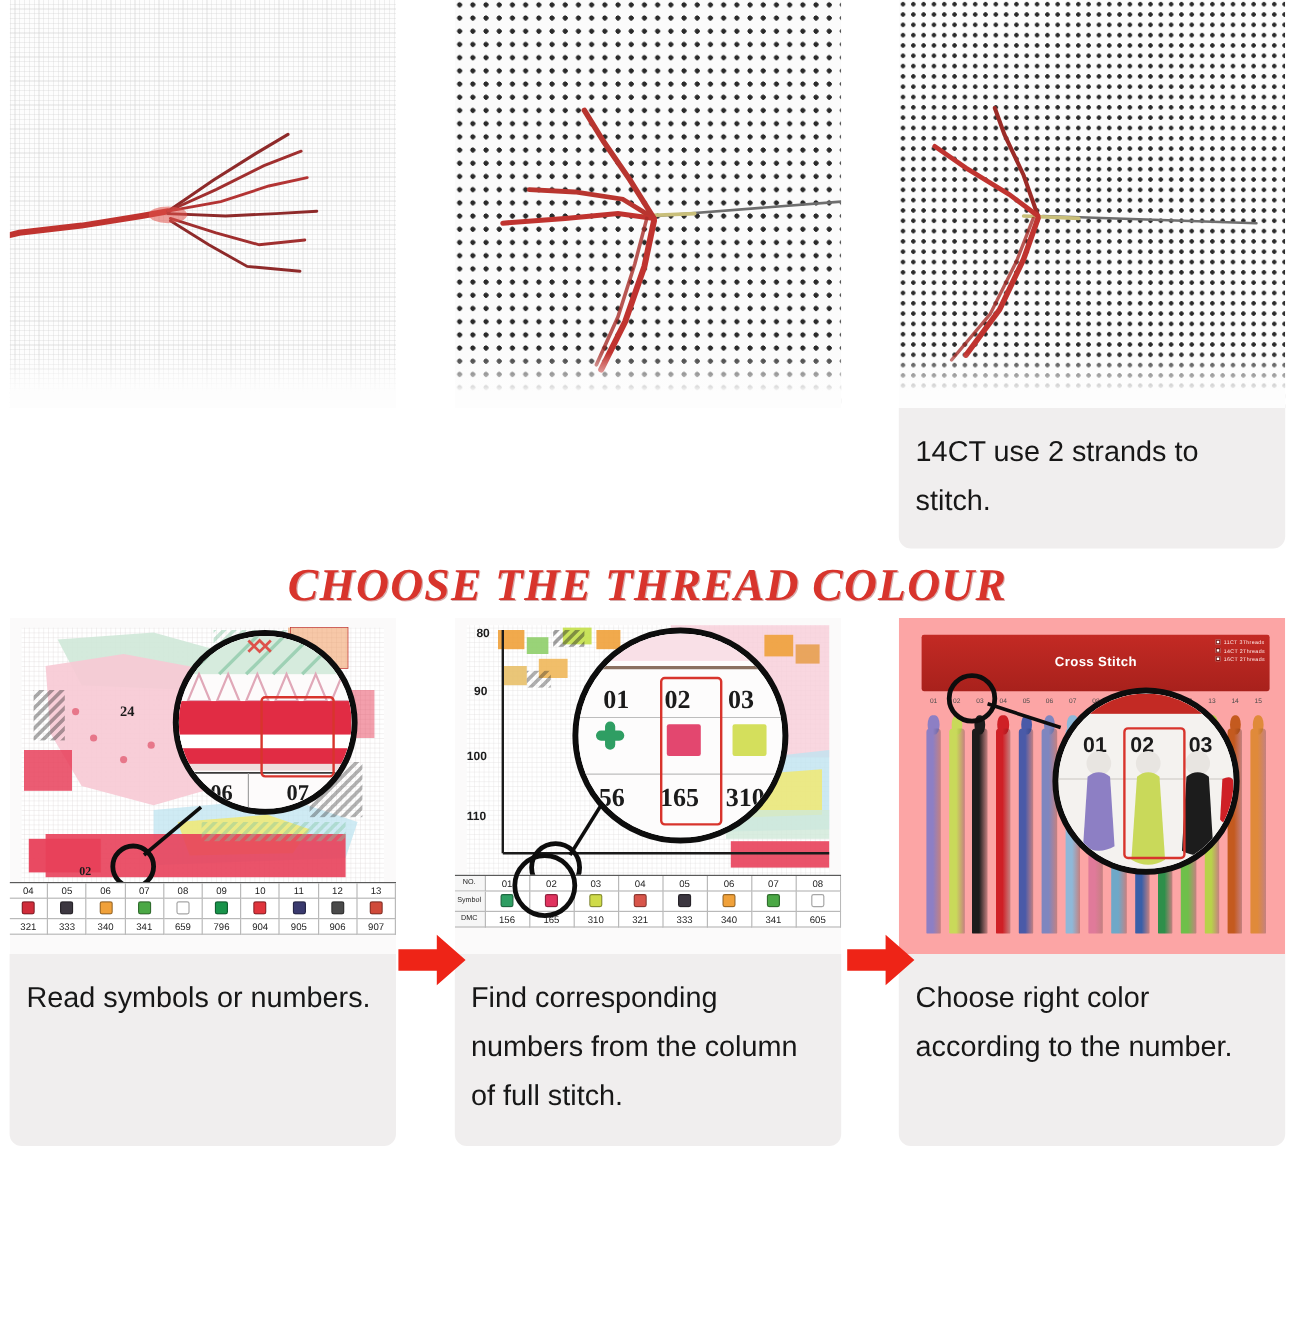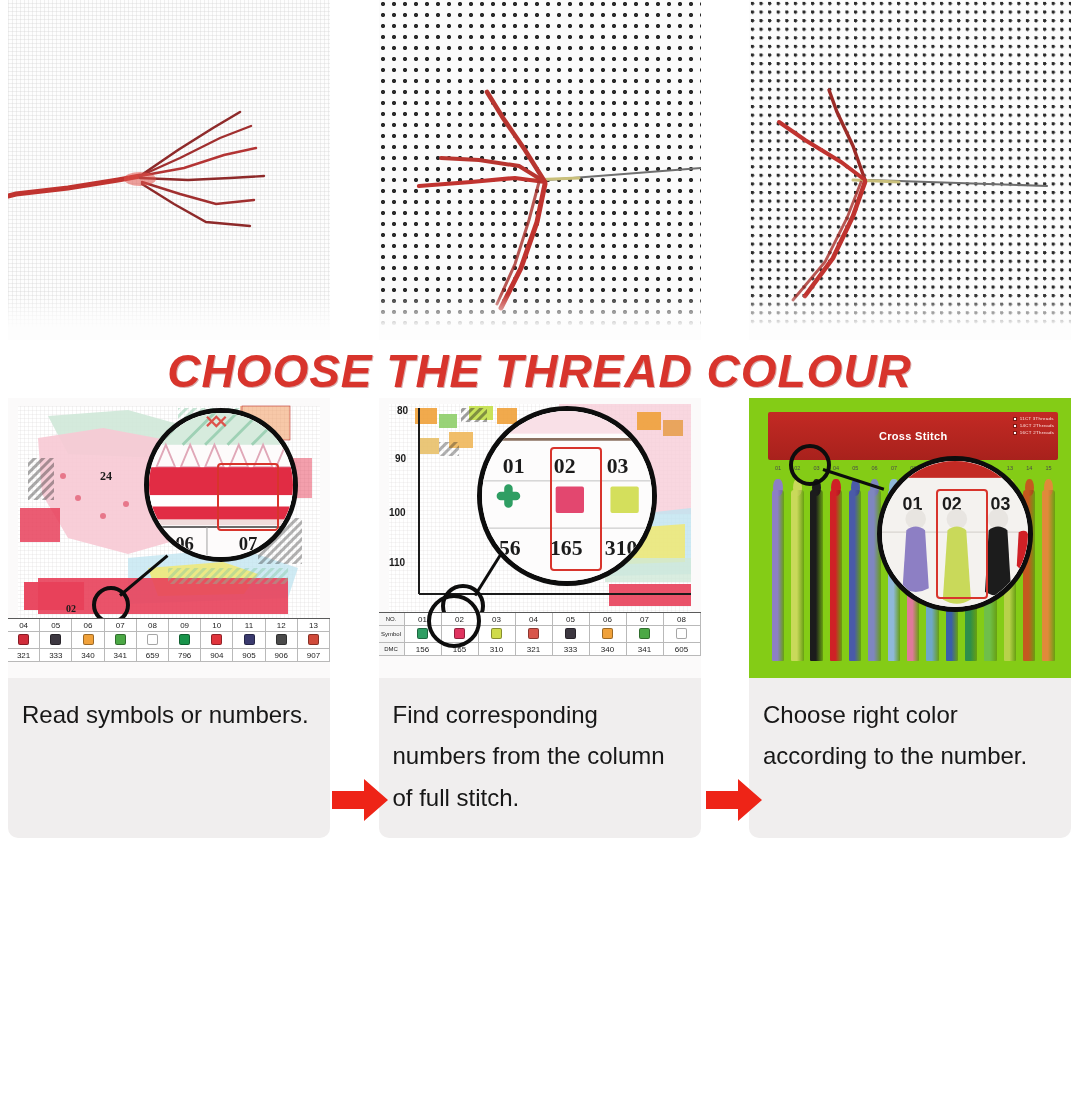--- a/index.html
+++ b/index.html
@@ -15,21 +15,21 @@
   .section-title {
     width: 100%;
     text-align: center;
     font-weight: 700;
     font-style: italic;
     color: #d8342c;
     letter-spacing: 1px;
     text-shadow: 1px 1px 0 rgba(140,20,20,.35);
   }
   #title-strands { font-size: 36px; line-height: 52px; padding-top: 6px; }
-  #title-colour  { font-size: 46px; line-height: 54px; padding-top: 4px; }
+  #title-colour  { font-size: 38px; line-height: 54px; padding-top: 4px; font-family: Liberation Serif, serif; }
 
   
   .row { display: flex; justify-content: space-between; padding: 0 8px; }
   .card { width: 322px; display: flex; flex-direction: column; position: relative; }
   .card.mid { width: 322px; }
 
   .photo { width: 100%; height: 340px; overflow: hidden; position: relative; background:#fff; }
   .photo-sm { height: 280px; }
 
   .caption {
@@ -102,21 +102,21 @@
     height: 13px;
     font-family: "Liberation Sans", sans-serif;
     overflow: hidden;
     white-space: nowrap;
   }
   .legend-cell.sym { height: 17px; line-height: 17px; }
   .legend-cell.lab { flex: 0 0 26px; font-size: 6px; line-height: 13px; background:#f6f6f6; }
   .legend-cell.lab.sym { line-height: 17px; }
   .swatch { display:inline-block; width:11px; height:11px; vertical-align:-2px; border-radius:2px; }
 
-  .thread-card { position:absolute; inset:0; background:#84cc16; }
+  .thread-card { position:absolute; inset:0; background:#fca5a5; }
   .tc-header {
     position:absolute; left:6%; right:4%; top:5%; height: 17%;
     background: linear-gradient(180deg,#c32a24,#a8211c);
     display:flex; align-items:center; justify-content:center;
     color:#fff; font-size: 11px; font-weight:700; letter-spacing:.3px;
     border-radius:2px;
   }
   .tc-opts { position:absolute; right:4px; top:4px; display:flex; flex-direction:column; gap:2px; }
   .tc-opt { display:flex; align-items:center; gap:3px; font-size:4.4px; font-weight:400; color:#ffe9e7; }
   .tc-box { width:4px; height:4px; background:#fff; border:.5px solid #7d1713; }
@@ -182,20 +182,21 @@
         <svg class="overlay" viewBox="0 0 322 340" preserveAspectRatio="none">
           <line x1="120" y1="180" x2="298" y2="186" stroke="#6e6e6e" stroke-width="2.2" stroke-linecap="round"></line>
           <line x1="104" y1="180" x2="150" y2="182" stroke="#c9bf7a" stroke-width="3" stroke-linecap="round"></line>
           <path d="M116 180 L104 146 L88 112 L80 90" stroke="#9c2b27" stroke-width="3.4" fill="none" stroke-linecap="round"></path>
           <path d="M116 180 L92 162 L56 140 L30 122" stroke="#c0332f" stroke-width="4" fill="none" stroke-linecap="round"></path>
           <path d="M116 182 L104 216 L84 258 L56 296" stroke="#c0332f" stroke-width="4.6" fill="none" stroke-linecap="round"></path>
           <path d="M112 182 L98 218 L76 262 L44 300" stroke="#a82d28" stroke-width="2.8" fill="none" stroke-linecap="round" opacity=".8"></path>
         </svg>
         <div class="fabric-fade"></div>
       </div>
+      <div class="caption">14CT use 2 strands to stitch.</div>
     </div>
 
   </div>
 
   <div class="section-title" id="title-colour">CHOOSE THE THREAD COLOUR</div>
 
   <div class="row">
 
     <div class="card">
       <div class="photo photo-sm">

